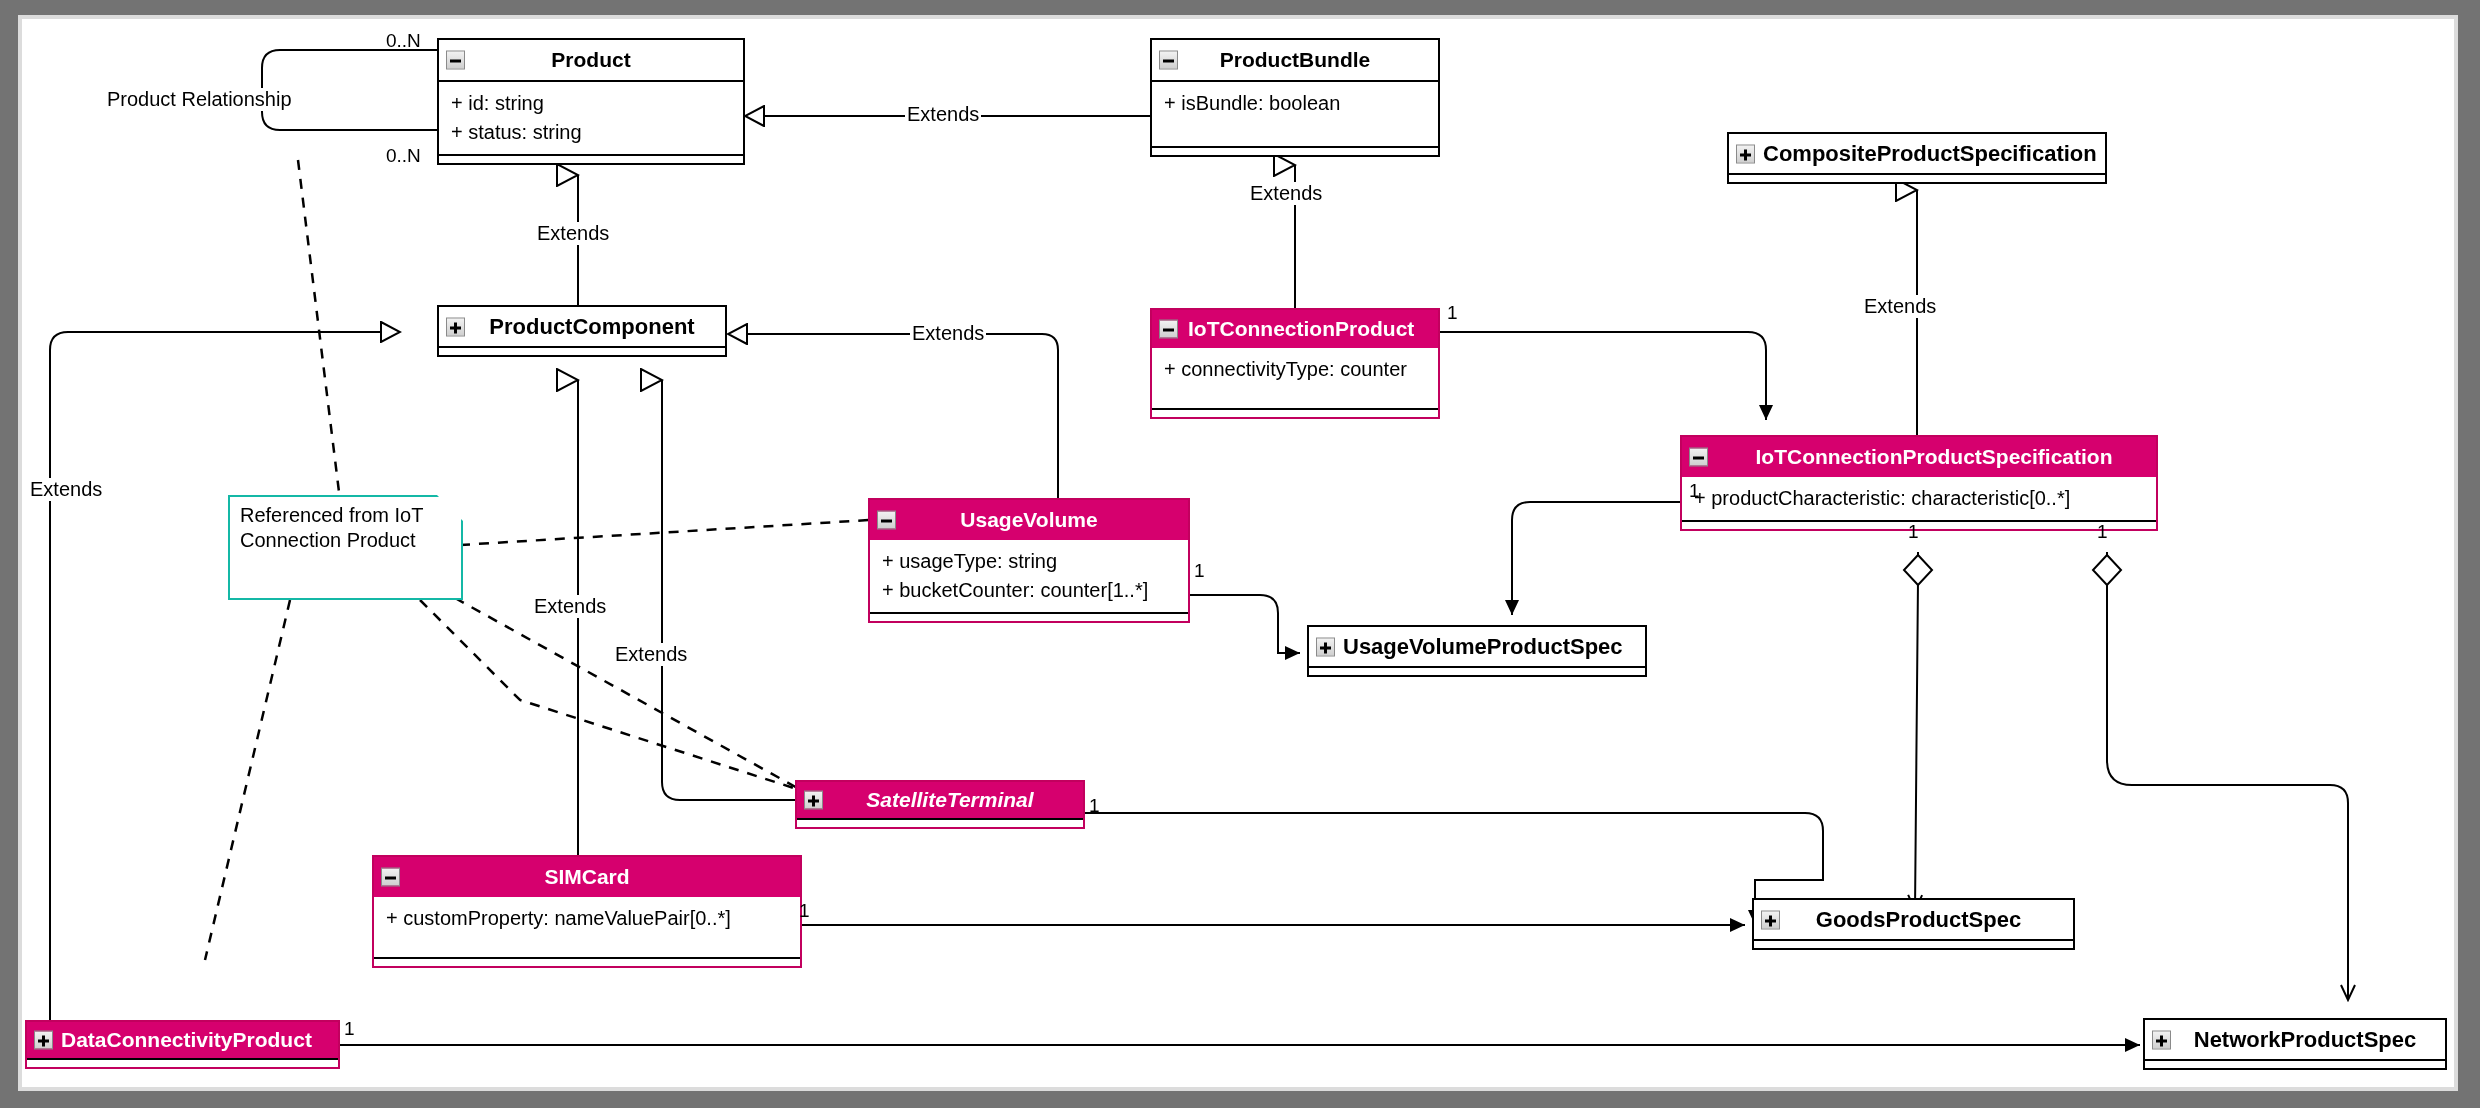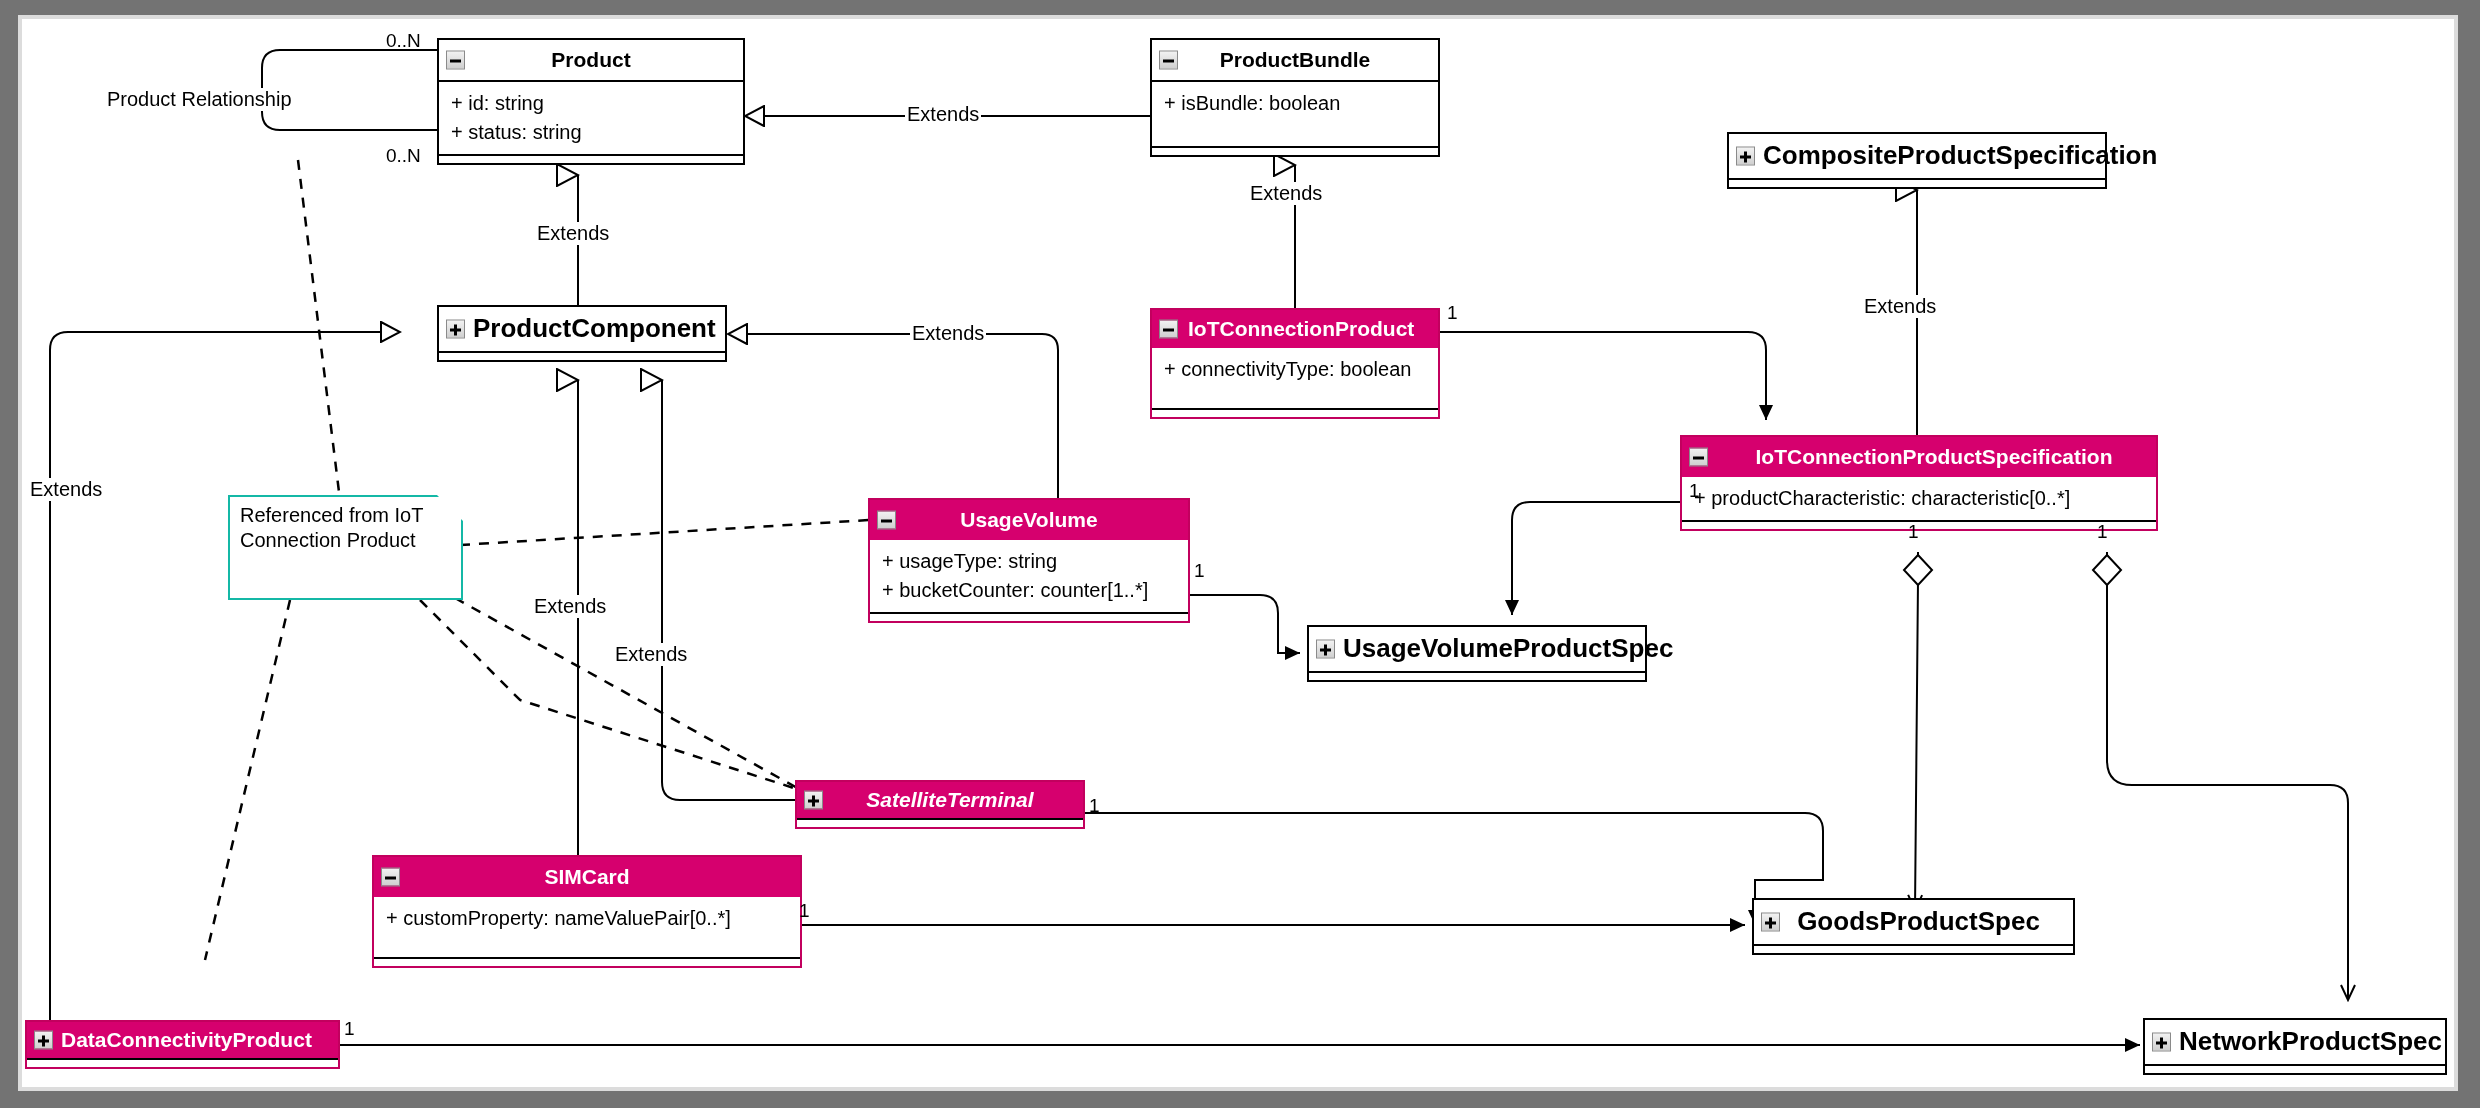--- a/index.html
+++ b/index.html
@@ -95,21 +95,21 @@
   }
   .expander.plus::after {
     content: "";
     position: absolute;
     left: 7px;
     top: 4px;
     width: 3px;
     height: 11px;
     background: #000000;
   }
-  .uml.titleonly .hdr { font-size: 26px; padding-left: 34px; }
+  .uml.titleonly .hdr { font-size: 22px; padding-left: 34px; }
   
   .note {
     position: absolute;
     box-sizing: border-box;
     background: #ffffff;
     border: 2px solid #14b8a6;
     font-size: 20px;
     line-height: 1.25;
     color: #000000;
     padding: 6px 10px;
@@ -271,21 +271,21 @@
     </div>
     <div class="foot"></div>
   </div>
 
   <div class="uml pink" style="left:1150px; top:308px; width:290px;">
     <div class="hdr" style="padding:7px 10px 7px 36px; text-align:left;">
       <span class="expander"></span>
       <span>IoTConnectionProduct</span>
     </div>
     <div class="attrs" style="min-height:46px;">
-      <span class="attr">+ connectivityType: boolean</span>
+      <span class="attr">+ connectivityType: counter</span>
     </div>
     <div class="foot"></div>
   </div>
 
   <div class="uml pink" style="left:1680px; top:435px; width:478px;">
     <div class="hdr" style="padding:8px 10px 8px 40px;">
       <span class="expander"></span>
       <span>IoTConnectionProductSpecification</span>
     </div>
     <div class="attrs">

